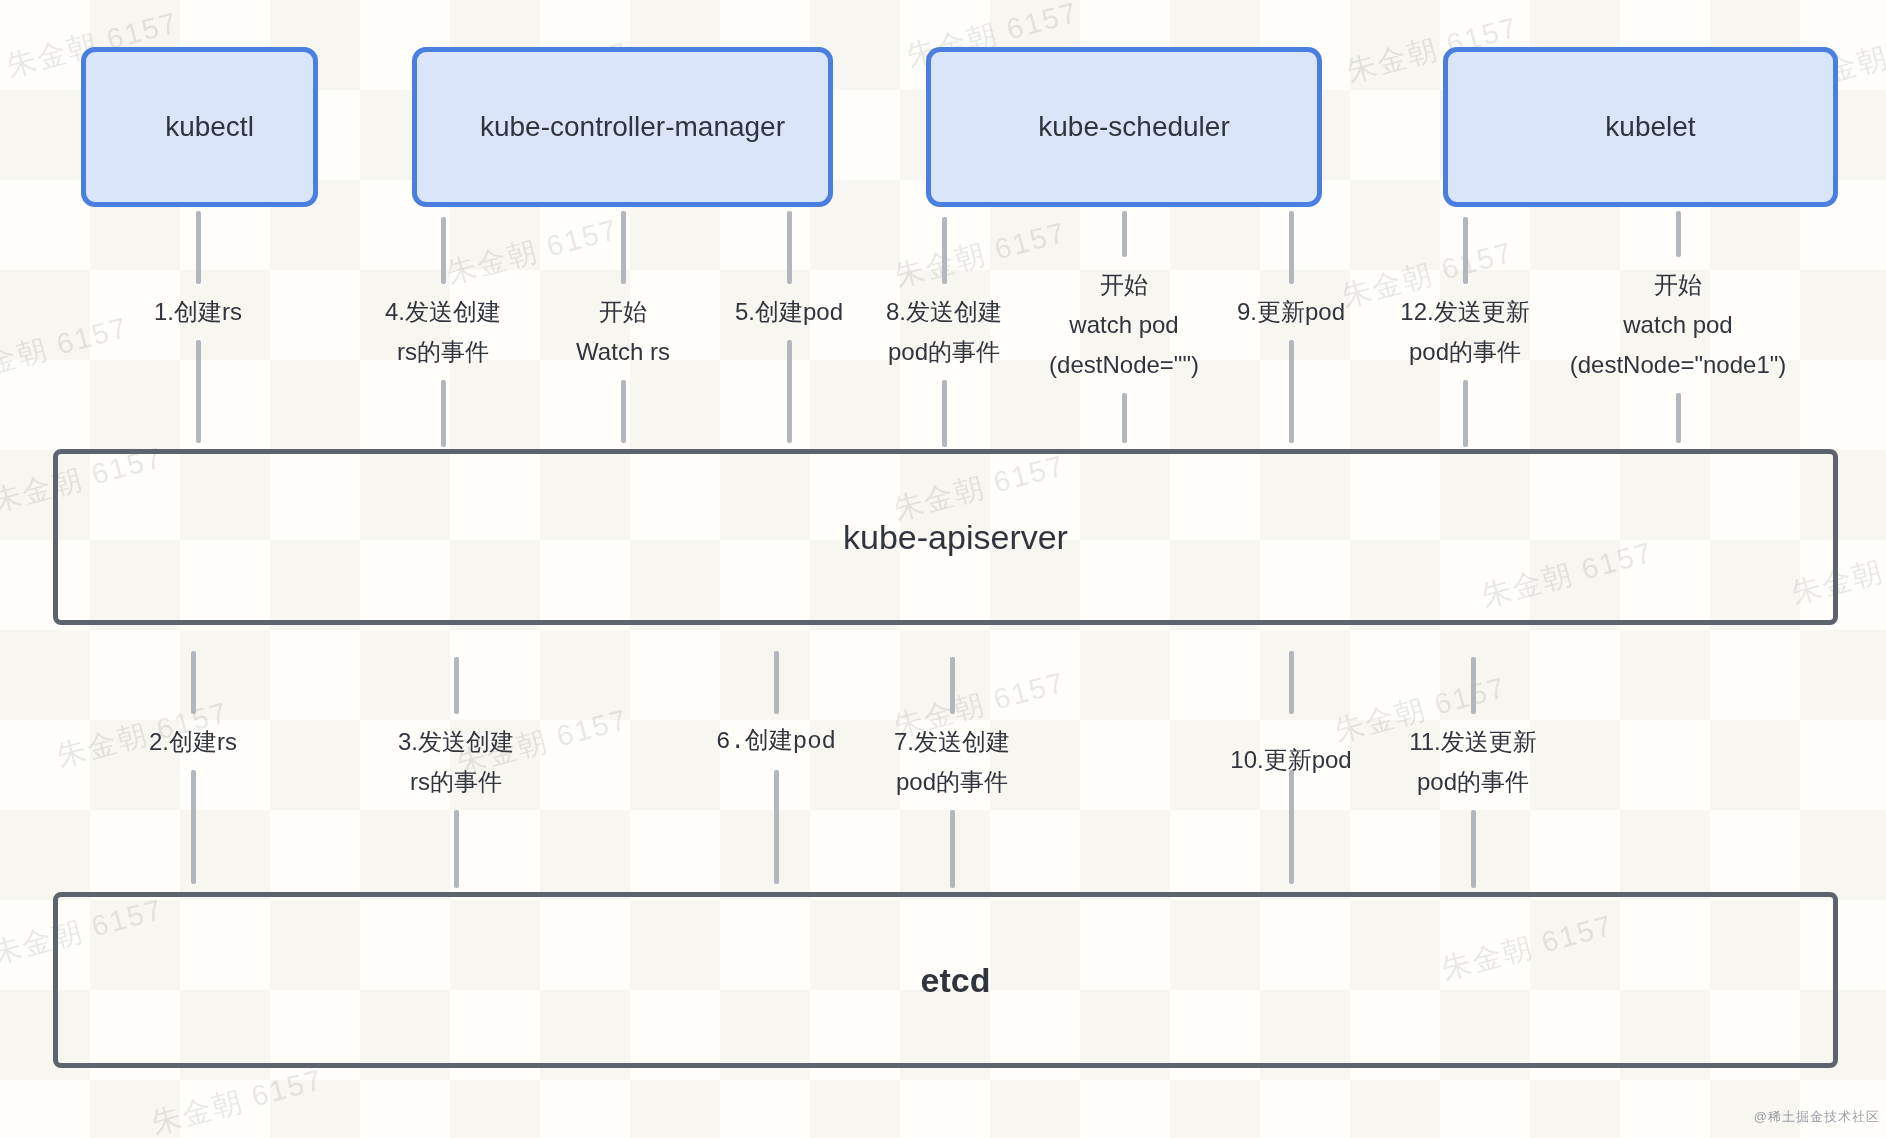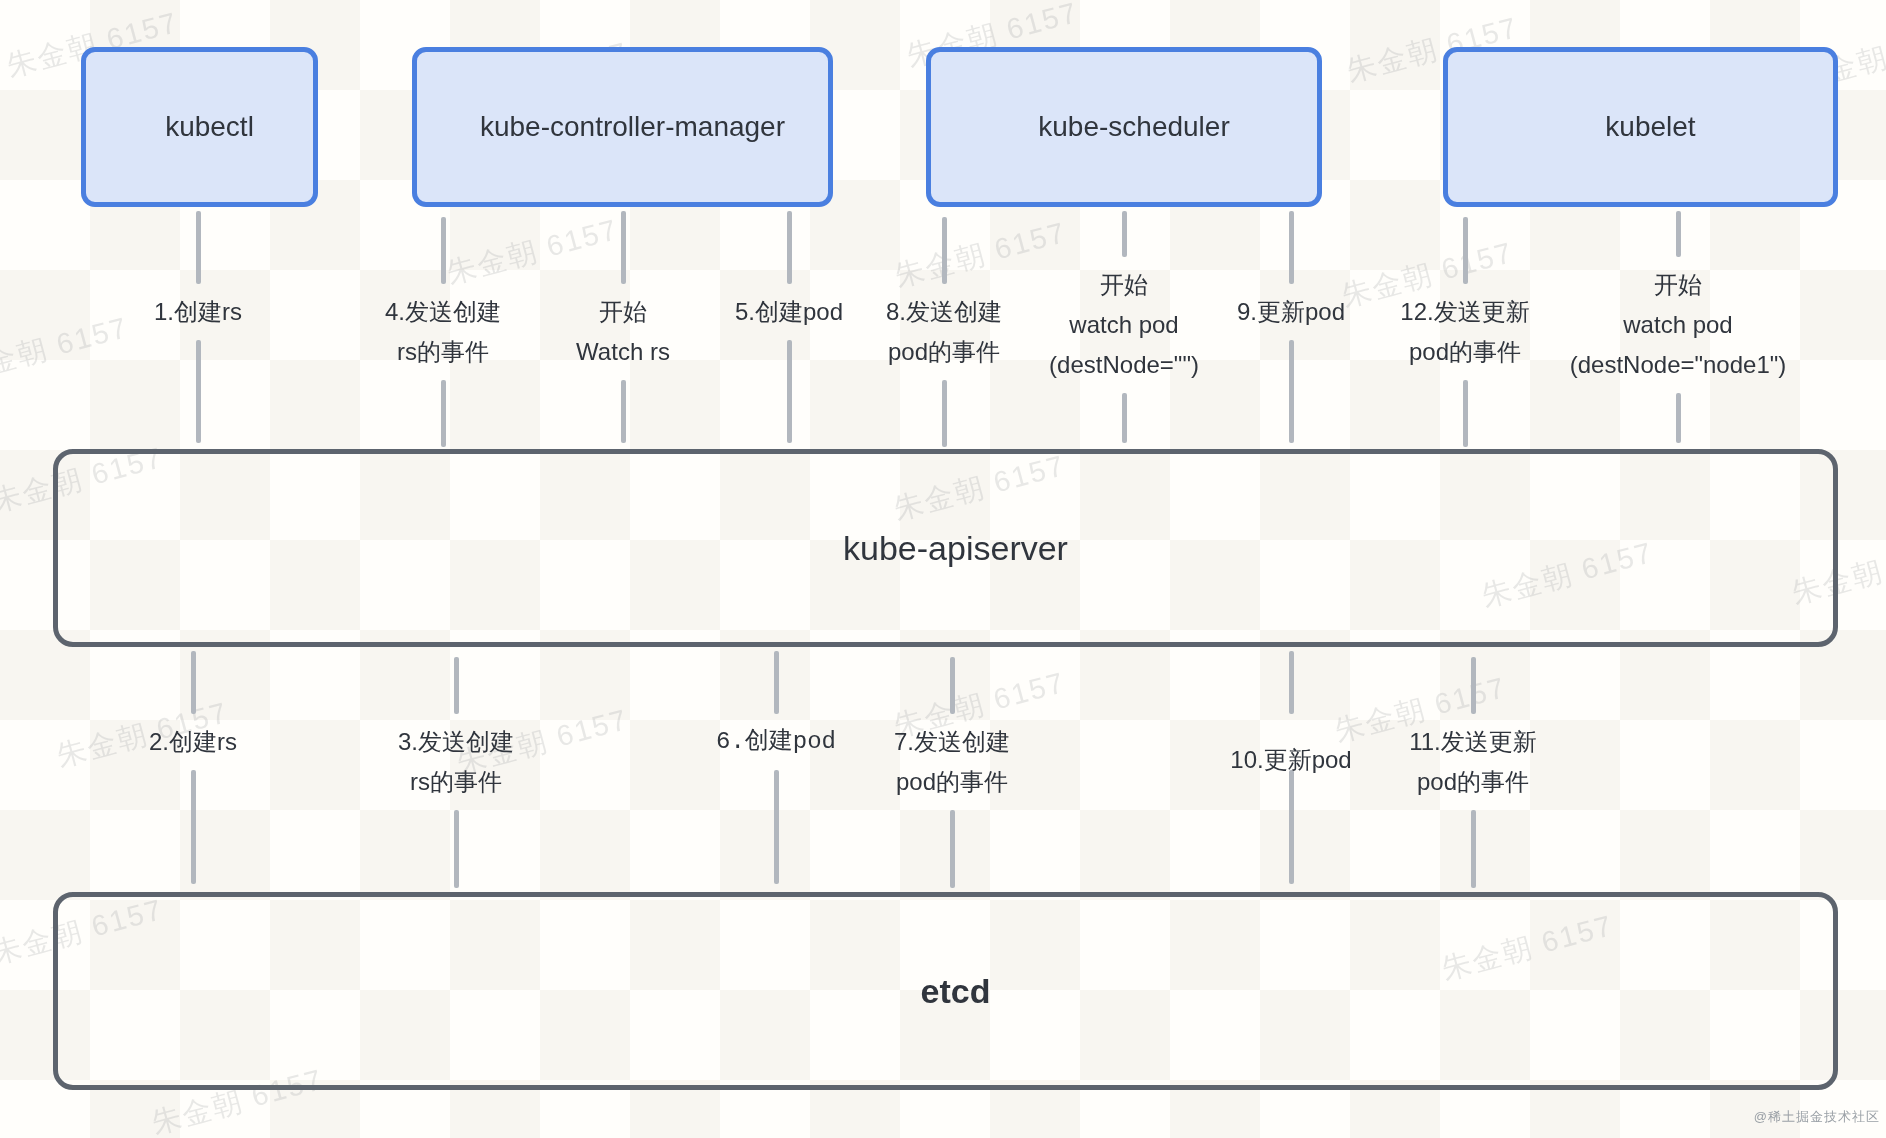--- a/index.html
+++ b/index.html
@@ -30,23 +30,23 @@
     padding-left:20px;
   }
   .topbox{
     top:47px;height:160px;
     background:var(--node-fill,#dbe5f9);
     border:5px solid var(--node-border,#4a7fe0);
     border-radius:14px;
     font-size:28px;
   }
   .bigbox{
-    left:53px;width:1785px;height:198px;
+    left:53px;width:1785px;height:176px;
     border:5px solid var(--dark-border,#5d646e);
-    border-radius:20px;
+    border-radius:8px;
     font-size:34px;
     background:transparent;
   }
   .arrow-line{
     position:absolute;width:5px;
     background:var(--line-color,#b2b7be);
     border-radius:2px;
     z-index:2;
   }
   .arrow-label{

